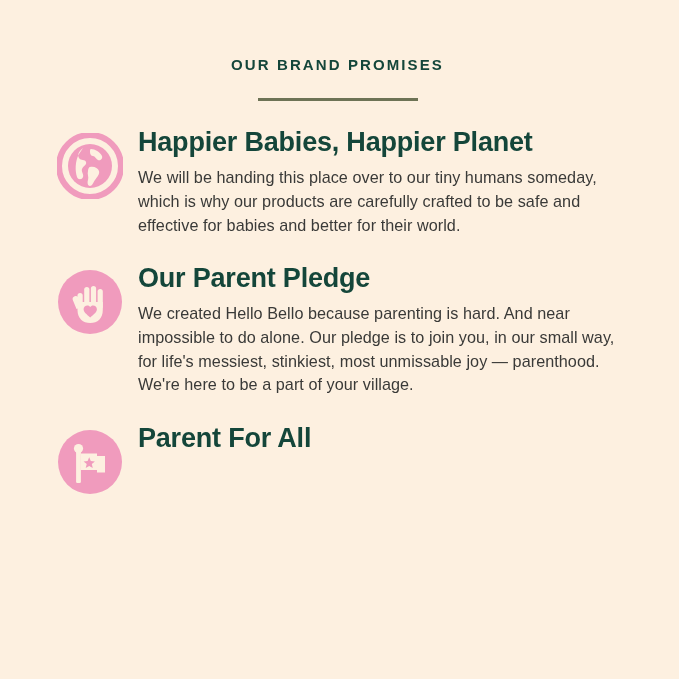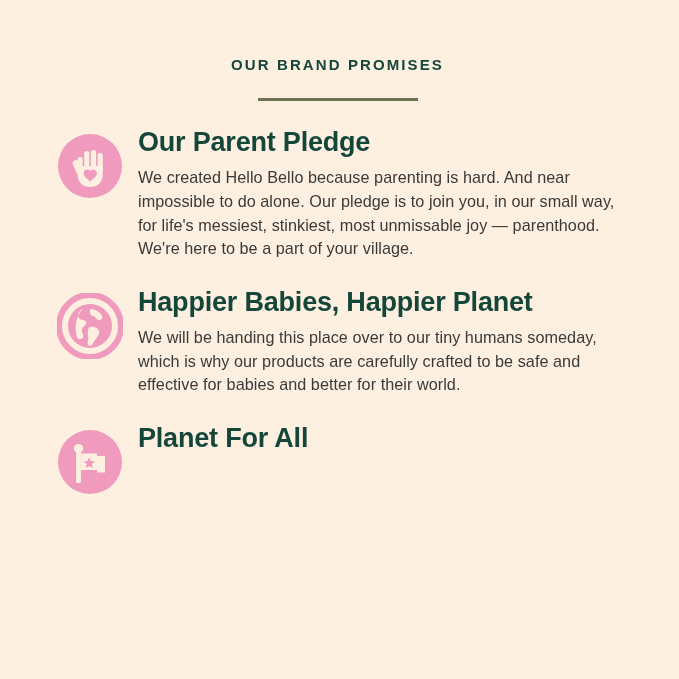--- a/index.html
+++ b/index.html
@@ -101,20 +101,39 @@
     <div class="rule-wrap">
       <div class="rule"></div>
     </div>
   </div>
 
   <div class="promises">
 
     <div class="promise">
       <div class="icon-cell">
         <svg viewBox="0 0 66 66" xmlns="http://www.w3.org/2000/svg">
+          <circle cx="33" cy="33" r="31" fill="none" stroke="#F09BBD" stroke-width="6"></circle>
+          <circle cx="33" cy="33" r="22" fill="#F09BBD"></circle>
+          <path d="M26 15 C22 18, 20 22, 22 25 C24 28, 28 26, 29 29 C30 32, 26 33, 25 36
+                   C24 39, 27 41, 26 44 C25 47, 21 47, 20 44 C18 38, 18 28, 22 21 Z" fill="#FDF0E0"></path>
+          <path d="M34 16 C38 16, 43 19, 45 23 C46 26, 43 28, 41 27 C39 26, 38 23, 36 23
+                   C34 23, 33 21, 33 19 C33 17, 33 16, 34 16 Z" fill="#FDF0E0"></path>
+          <path d="M33 34 C37 33, 41 35, 42 38 C43 41, 40 44, 38 47 C36 50, 35 53, 33 53
+                   C31 53, 30 50, 31 47 C32 44, 30 41, 31 38 C31 36, 32 34, 33 34 Z" fill="#FDF0E0"></path>
+        </svg>
+      </div>
+      <div class="text-cell">
+        <h2 class="promise-title">Happier Babies, Happier Planet</h2>
+        <p class="promise-body">We will be handing this place over to our tiny humans someday, which is why our products are carefully crafted to be safe and effective for babies and better for their world.</p>
+      </div>
+    </div>
+
+    <div class="promise">
+      <div class="icon-cell">
+        <svg viewBox="0 0 66 66" xmlns="http://www.w3.org/2000/svg">
           <circle cx="33" cy="33" r="32" fill="#F09BBD"></circle>
           <g fill="#FDF0E0">
             <rect x="20.5" y="24" width="5.2" height="16" rx="2.6"></rect>
             <rect x="27.2" y="18" width="5.2" height="22" rx="2.6"></rect>
             <rect x="33.9" y="17" width="5.2" height="23" rx="2.6"></rect>
             <rect x="40.6" y="20" width="5.2" height="20" rx="2.6"></rect>
             <path d="M20.5 33 L45.8 33 L45.8 41 C45.8 49.5 40.5 54 33.2 54
                      C25.9 54, 20.5 49.5, 20.5 41 Z"></path>
             <path d="M16.5 28 C19 26, 21.5 27.5, 22 30 L24.5 38 L19.5 40 L16.2 32
                      C15.4 30.3, 15.3 28.9, 16.5 28 Z"></path>
@@ -126,48 +145,29 @@
       </div>
       <div class="text-cell">
         <h2 class="promise-title">Our Parent Pledge</h2>
         <p class="promise-body">We created Hello Bello because parenting is hard. And near impossible to do alone. Our pledge is to join you, in our small way, for life's messiest, stinkiest, most unmissable joy — parenthood. We're here to be a part of your village.</p>
       </div>
     </div>
 
     <div class="promise">
       <div class="icon-cell">
         <svg viewBox="0 0 66 66" xmlns="http://www.w3.org/2000/svg">
-          <circle cx="33" cy="33" r="31" fill="none" stroke="#F09BBD" stroke-width="6"></circle>
-          <circle cx="33" cy="33" r="22" fill="#F09BBD"></circle>
-          <path d="M26 15 C22 18, 20 22, 22 25 C24 28, 28 26, 29 29 C30 32, 26 33, 25 36
-                   C24 39, 27 41, 26 44 C25 47, 21 47, 20 44 C18 38, 18 28, 22 21 Z" fill="#FDF0E0"></path>
-          <path d="M34 16 C38 16, 43 19, 45 23 C46 26, 43 28, 41 27 C39 26, 38 23, 36 23
-                   C34 23, 33 21, 33 19 C33 17, 33 16, 34 16 Z" fill="#FDF0E0"></path>
-          <path d="M33 34 C37 33, 41 35, 42 38 C43 41, 40 44, 38 47 C36 50, 35 53, 33 53
-                   C31 53, 30 50, 31 47 C32 44, 30 41, 31 38 C31 36, 32 34, 33 34 Z" fill="#FDF0E0"></path>
-        </svg>
-      </div>
-      <div class="text-cell">
-        <h2 class="promise-title">Happier Babies, Happier Planet</h2>
-        <p class="promise-body">We will be handing this place over to our tiny humans someday, which is why our products are carefully crafted to be safe and effective for babies and better for their world.</p>
-      </div>
-    </div>
-
-    <div class="promise">
-      <div class="icon-cell">
-        <svg viewBox="0 0 66 66" xmlns="http://www.w3.org/2000/svg">
           <circle cx="33" cy="33" r="32" fill="#F09BBD"></circle>
           <g fill="#FDF0E0">
             <circle cx="21.5" cy="19.5" r="4.6"></circle>
             <rect x="19.1" y="22" width="4.8" height="32" rx="1.2"></rect>
             <path d="M23.9 24.5 L40 24.5 L40 27 L48 27 L48 43.5 L40 43.5 L40 41 L23.9 41 Z"></path>
           </g>
           <path d="M32.2 28.3 L33.8 32.1 L37.9 32.4 L34.8 35.1 L35.8 39.1 L32.2 36.9
                    L28.7 39.1 L29.7 35.1 L26.6 32.4 L30.6 32.1 Z" fill="#F09BBD"></path>
         </svg>
       </div>
       <div class="text-cell">
-        <h2 class="promise-title">Planet For All</h2>
+        <h2 class="promise-title">Parent For All</h2>
       </div>
     </div>
 
   </div>
 </div>
 
 </body></html>

